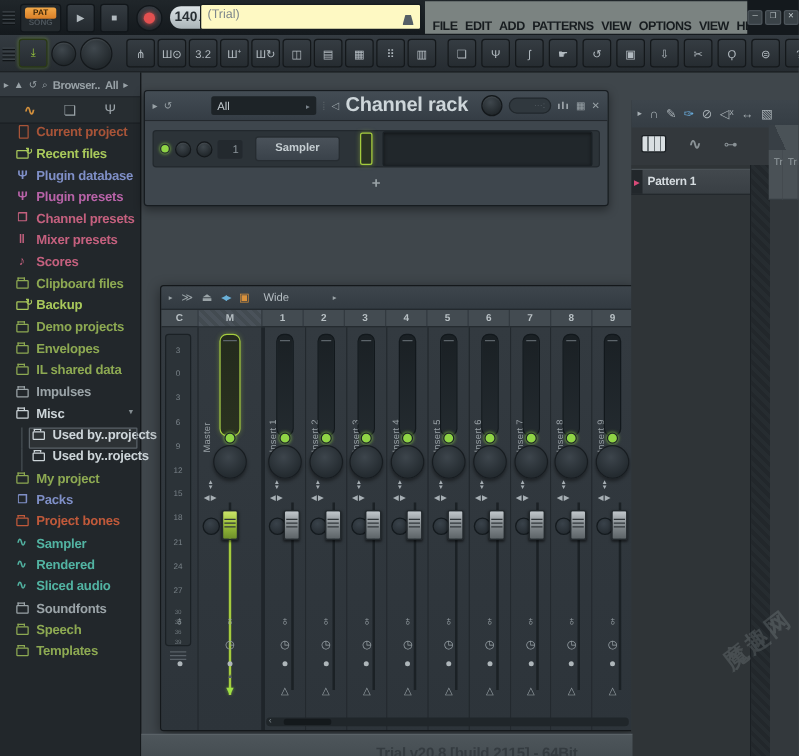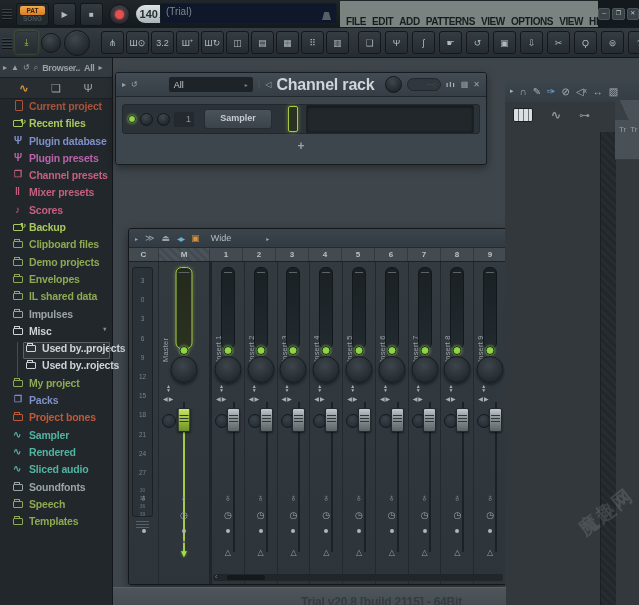--- a/index.html
+++ b/index.html
@@ -14,21 +14,21 @@
   .patsong{width:31px;height:21px;background:#23292d;border:1px solid #11161a;border-radius:3px;display:flex;flex-direction:column;align-items:center;justify-content:center;gap:1px;flex:none}
   .patbadge{width:25px;height:9px;background:linear-gradient(#f2a848,#d97f28);border-radius:2px;color:#3a2408;font-size:6.5px;font-weight:bold;text-align:center;line-height:9px}
   .songlbl{font-size:6.5px;font-weight:bold;color:#4d555b;line-height:6px}
   .tbtn{width:21px;height:21px;background:linear-gradient(#343b41,#23292e);border:1px solid #11161a;border-radius:3px;color:#b2babf;font-size:8px;display:flex;align-items:center;justify-content:center;flex:none}
   .recbtn{width:19px;height:19px;border-radius:50%;background:linear-gradient(#343b41,#23292e);border:1px solid #11161a;display:flex;align-items:center;justify-content:center;flex:none;margin-left:2px}
   .recdot{width:9px;height:9px;border-radius:50%;background:#e25050;box-shadow:0 0 4px #e25050}
   .tempo{width:46px;height:18px;background:linear-gradient(#dde4e7,#aab4b8);border-radius:9px;display:flex;align-items:center;justify-content:center;gap:1px;flex:none;margin-left:2px}
   .tempo .main{font-size:11px;font-weight:bold;color:#272e33;line-height:11px}
   .tempo .frac{font-size:7px;font-weight:bold;color:#3a4146;margin-top:3px}
   .stepper{display:flex;flex-direction:column;font-size:4px;color:#5a6266;line-height:4px;margin-left:1px}
-  .hint{position:absolute;left:160px;top:3px;width:177px;height:21px;background:#0f172a;border:1px solid #171c20;border-radius:2px;color:#7e878c;font-size:10px;padding:2px 5px;box-sizing:border-box;display:flex}
+  .hint{position:absolute;left:160px;top:3px;width:177px;height:21px;background:#fef9c3;border:1px solid #171c20;border-radius:2px;color:#7e878c;font-size:10px;padding:2px 5px;box-sizing:border-box;display:flex}
   .hinticon{width:9px;height:8px;margin-left:auto;margin-top:6px;background:#565f66;clip-path:polygon(25% 0,75% 0,100% 100%,0 100%)}
   .menubar{position:absolute;left:340px;top:1px;width:258px;height:26px;background:#7b8381;display:flex;align-items:flex-end;padding:0 3px;box-sizing:border-box}
   .menubar span{font-size:10px;font-weight:bold;color:#171c1f;letter-spacing:-0.4px;padding:0 3px;white-space:nowrap}
   .winbtns{position:absolute;left:598px;top:0;width:41px;height:28px;background:#14191d;display:flex;align-items:center;justify-content:center;gap:2px}
   .wbtn{width:11px;height:10px;background:#3a4247;border:1px solid #4d555b;border-radius:2px;color:#c2cacd;font-size:6px;line-height:9px;text-align:center}
 
   
   .toolbar2{position:absolute;left:0;top:28px;width:639px;height:30px;background:linear-gradient(#343b41,#262c31);border-bottom:1px solid #14181b;display:flex;align-items:center;gap:3px;padding-left:2px;box-sizing:border-box}
   .t2btn{width:21px;height:21px;background:linear-gradient(#353c42,#262c31);border:1px solid #14181b;border-radius:3px;color:#b2bac0;font-size:9px;display:flex;align-items:center;justify-content:center;flex:none;white-space:nowrap;overflow:hidden}
   .t2btn.green{color:#9fd03c;border-color:#2a3a14;box-shadow:0 0 3px rgba(159,208,60,.35)}
@@ -332,28 +332,28 @@
       <div class="b-item c-pink">
       <span class="bi i-sliders"></span>
       <span class="b-label">Mixer presets</span>
       <span class="b-caret"></span>
     </div>
       <div class="b-item c-pink">
       <span class="bi i-note"></span>
       <span class="b-label">Scores</span>
       <span class="b-caret"></span>
     </div>
+      <div class="b-item c-olive">
+      <span class="bi i-folder"></span>
+      <span class="b-label">Clipboard files</span>
+      <span class="b-caret"></span>
+    </div>
       <div class="b-item c-lime">
       <span class="bi i-foldersync"></span>
       <span class="b-label">Backup</span>
-      <span class="b-caret"></span>
-    </div>
-      <div class="b-item c-olive">
-      <span class="bi i-folder"></span>
-      <span class="b-label">Clipboard files</span>
       <span class="b-caret"></span>
     </div>
       <div class="b-item c-olive">
       <span class="bi i-folder"></span>
       <span class="b-label">Demo projects</span>
       <span class="b-caret"></span>
     </div>
       <div class="b-item c-olive">
       <span class="bi i-folder"></span>
       <span class="b-label">Envelopes</span>
@@ -690,20 +690,26 @@
       <span>◁ˣ</span>
       <span>↔</span>
       <span>▧</span>
     </div>
   <div class="pltabs">
     <span class="tab-piano"></span>
     <span style="font-size:12px;font-weight:bold">∿</span>
     <span style="font-size:11px">⊶</span>
   </div>
   <div class="plcorner"></div>
+  <div class="patternpanel">
+    <div class="patrow">
+      <span class="patmark">▶</span>
+      <span class="patlabel">Pattern 1</span>
+    </div>
+  </div>
   <div class="plscroll"></div>
   <div class="pltracks">
       <div class="ptrow"><span>Tr</span></div>
       <div class="ptrow"><span>Tr</span></div>
       <div class="ptrow"><span>Tr</span></div>
       <div class="ptrow"><span>Tr</span></div>
       <div class="ptrow"><span>Tr</span></div>
       <div class="ptrow"><span>Tr</span></div>
       <div class="ptrow"><span>Tr</span></div>
       <div class="ptrow"><span>Tr</span></div>

